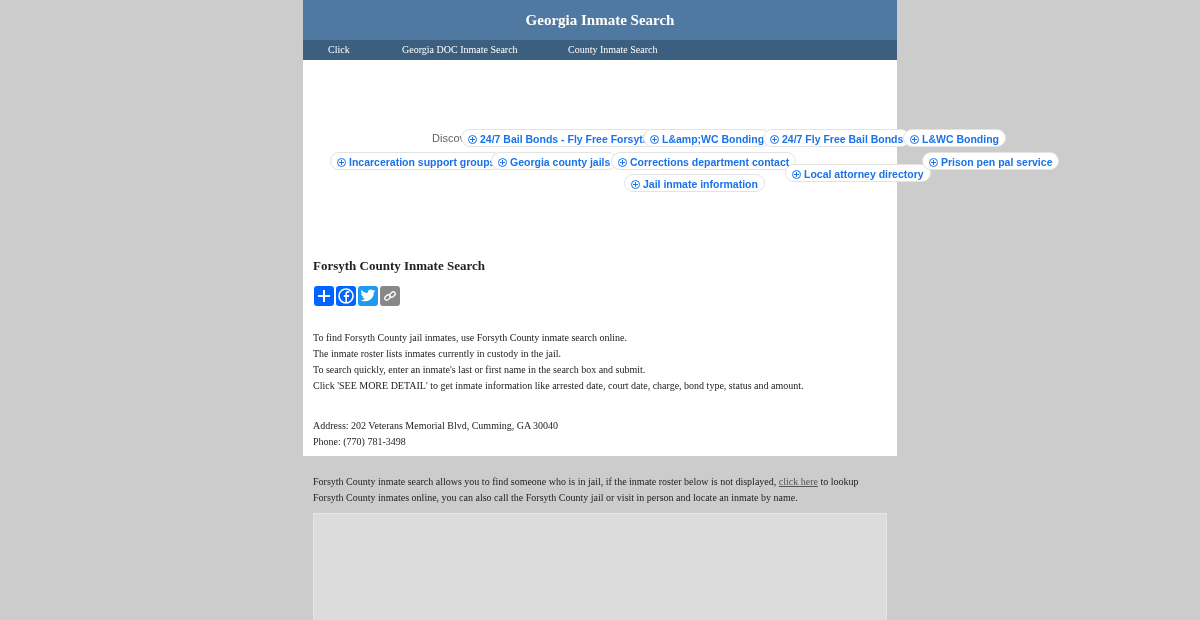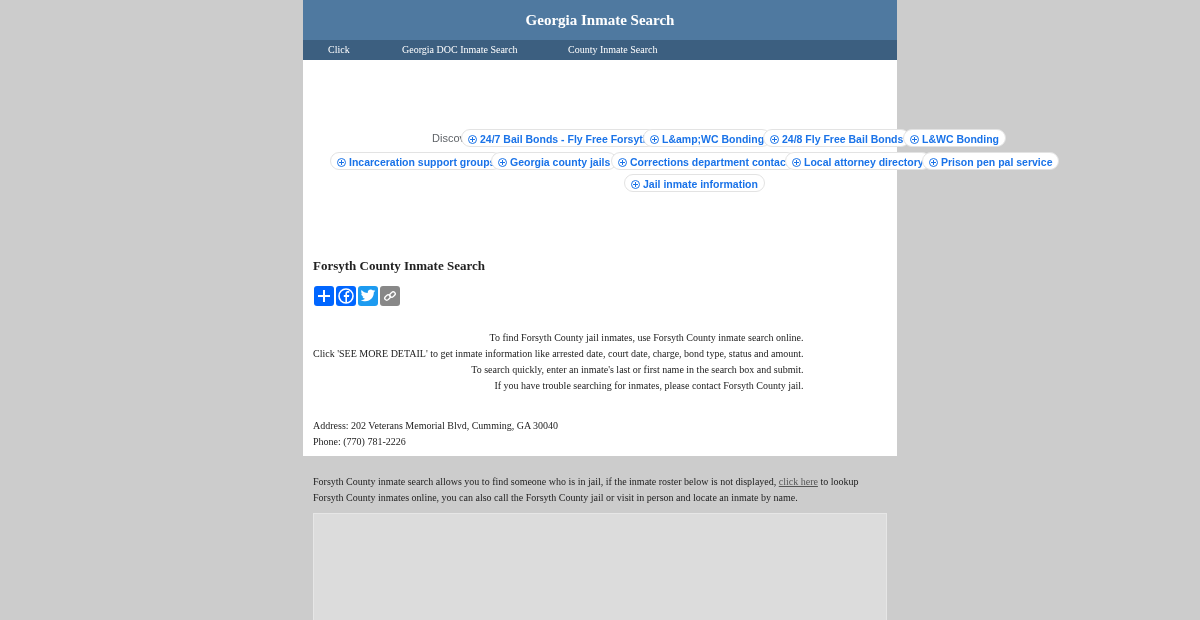--- a/index.html
+++ b/index.html
@@ -12,21 +12,21 @@
   .discover { position:absolute; left:0; top:128px; width:900px; }
   .chip { position:absolute; height:18px; border:1px solid #e3e3e3; border-radius:10px; background:#ffffff; color:#1a73e8; font-family:"Liberation Sans", sans-serif; font-weight:bold; font-size:10.5px; line-height:18px; padding:0 6px; white-space:nowrap; box-sizing:border-box; }
   .chip .pi { display:inline-block; width:7px; height:7px; border:1px solid #1a73e8; border-radius:50%; position:relative; margin-right:3px; vertical-align:-1px; }
   .chip .pi::before { content:""; position:absolute; left:1px; top:3px; width:5px; height:1px; background:#1a73e8; }
   .chip .pi::after { content:""; position:absolute; left:3px; top:1px; width:1px; height:5px; background:#1a73e8; }
   .discover-label { position:absolute; font-family:"Liberation Sans", sans-serif; font-size:11px; color:#5f6368; line-height:18px;padding-left:47px; }
   .content { position:absolute; left:10px; top:258px; width:574px; color:#222; }
   .content h2 { margin:0; font-size:13px; font-weight:bold; }
   .share { position:absolute; top:28px; left:1px; display:flex; gap:2px; }
   .share .btn { width:20px; height:20px; border-radius:3px; display:flex; align-items:center; justify-content:center; }
-  .intro { position:absolute; top:72px; font-size:10px; line-height:16px;text-align:right; }
+  .intro { position:absolute; top:72px; font-size:10px; line-height:16px; }
   .jail { position:absolute; top:160px; font-size:10px; line-height:16px; }
   .para { position:absolute; top:216px; font-size:10px; line-height:16px; width:574px; }
   .para a { color:#555; text-decoration:underline;text-align:center; }
   .roster { position:absolute; left:10px; top:513px; width:574px; height:120px; background:#dcdcdc; border:1px solid #e6e6e6; box-sizing:border-box; }
 </style>
 </head>
 <body>
 
 <div class="page">
   <div class="header">
@@ -36,26 +36,26 @@
     <a style="left:25px">Click</a>
     <a style="left:99px">Georgia DOC Inmate Search</a>
     <a style="left:265px">County Inmate Search</a>
   </div>
 </div>
 
 <div class="discover">
   <span class="discover-label" style="left:385px;top:1px">Discover more</span>
   <span class="chip" style="left:461px;top:1px"><span class="pi"></span><span>24/7 Bail Bonds - Fly Free Forsyth</span></span>
   <span class="chip" style="left:643px;top:1px"><span class="pi"></span><span>L&amp;amp;WC Bonding</span></span>
-  <span class="chip" style="left:763px;top:1px"><span class="pi"></span><span>24/8 Fly Free Bail Bonds</span></span>
+  <span class="chip" style="left:763px;top:1px"><span class="pi"></span><span>24/7 Fly Free Bail Bonds</span></span>
   <span class="chip" style="left:903px;top:1px"><span class="pi"></span><span>L&amp;WC Bonding</span></span>
   <span class="chip" style="left:330px;top:24px"><span class="pi"></span><span>Incarceration support groups</span></span>
   <span class="chip" style="left:491px;top:24px"><span class="pi"></span><span>Georgia county jails</span></span>
   <span class="chip" style="left:611px;top:24px"><span class="pi"></span><span>Corrections department contact</span></span>
-  <span class="chip" style="left:785px;top:24px"><span class="pi"></span><span>Local attorney directory</span></span>
+  <span class="chip" style="left:785px;top:36px"><span class="pi"></span><span>Local attorney directory</span></span>
   <span class="chip" style="left:922px;top:24px"><span class="pi"></span><span>Prison pen pal service</span></span>
   <span class="chip" style="left:624px;top:46px"><span class="pi"></span><span>Jail inmate information</span></span>
 </div>
 
 <div class="page" style="background:transparent;pointer-events:none">
   <div class="content">
     <h2>Forsyth County Inmate Search</h2>
     <div class="share">
       <div class="btn" style="background:#0166ff">
         <svg width="14" height="14" viewBox="0 0 14 14">
@@ -76,26 +76,26 @@
       </div>
       <div class="btn" style="background:#888888">
         <svg width="14" height="14" viewBox="0 0 14 14">
             <rect x="1.5" y="6.5" width="6" height="4" rx="2" transform="rotate(-45 4.5 8.5)" fill="none" stroke="#fff" stroke-width="1.4"></rect>
             <rect x="6.5" y="3.5" width="6" height="4" rx="2" transform="rotate(-45 9.5 5.5)" fill="none" stroke="#fff" stroke-width="1.4"></rect>
           </svg>
       </div>
     </div>
     <div class="intro">
       <div>To find Forsyth County jail inmates, use Forsyth County inmate search online.</div>
+      <div>The inmate roster lists inmates currently in custody in the jail.</div>
+      <div>To search quickly, enter an inmate's last or first name in the search box and submit.</div>
       <div>Click 'SEE MORE DETAIL' to get inmate information like arrested date, court date, charge, bond type, status and amount.</div>
-      <div>To search quickly, enter an inmate's last or first name in the search box and submit.</div>
-      <div>If you have trouble searching for inmates, please contact Forsyth County jail.</div>
     </div>
     <div class="jail">
       <div>Address: 202 Veterans Memorial Blvd, Cumming, GA 30040</div>
-      <div>Phone: (770) 781-2226</div>
+      <div>Phone: (770) 781-3498</div>
     </div>
     <div class="para">
       <span>Forsyth County inmate search allows you to find someone who is in jail, if the inmate roster below is not displayed, </span><a style="pointer-events:auto">click here</a><span> to lookup Forsyth County inmates online, you can also call the Forsyth County jail or visit in person and locate an inmate by name.</span>
     </div>
   </div>
   <div class="roster"></div>
 </div>
 
 </body></html>

